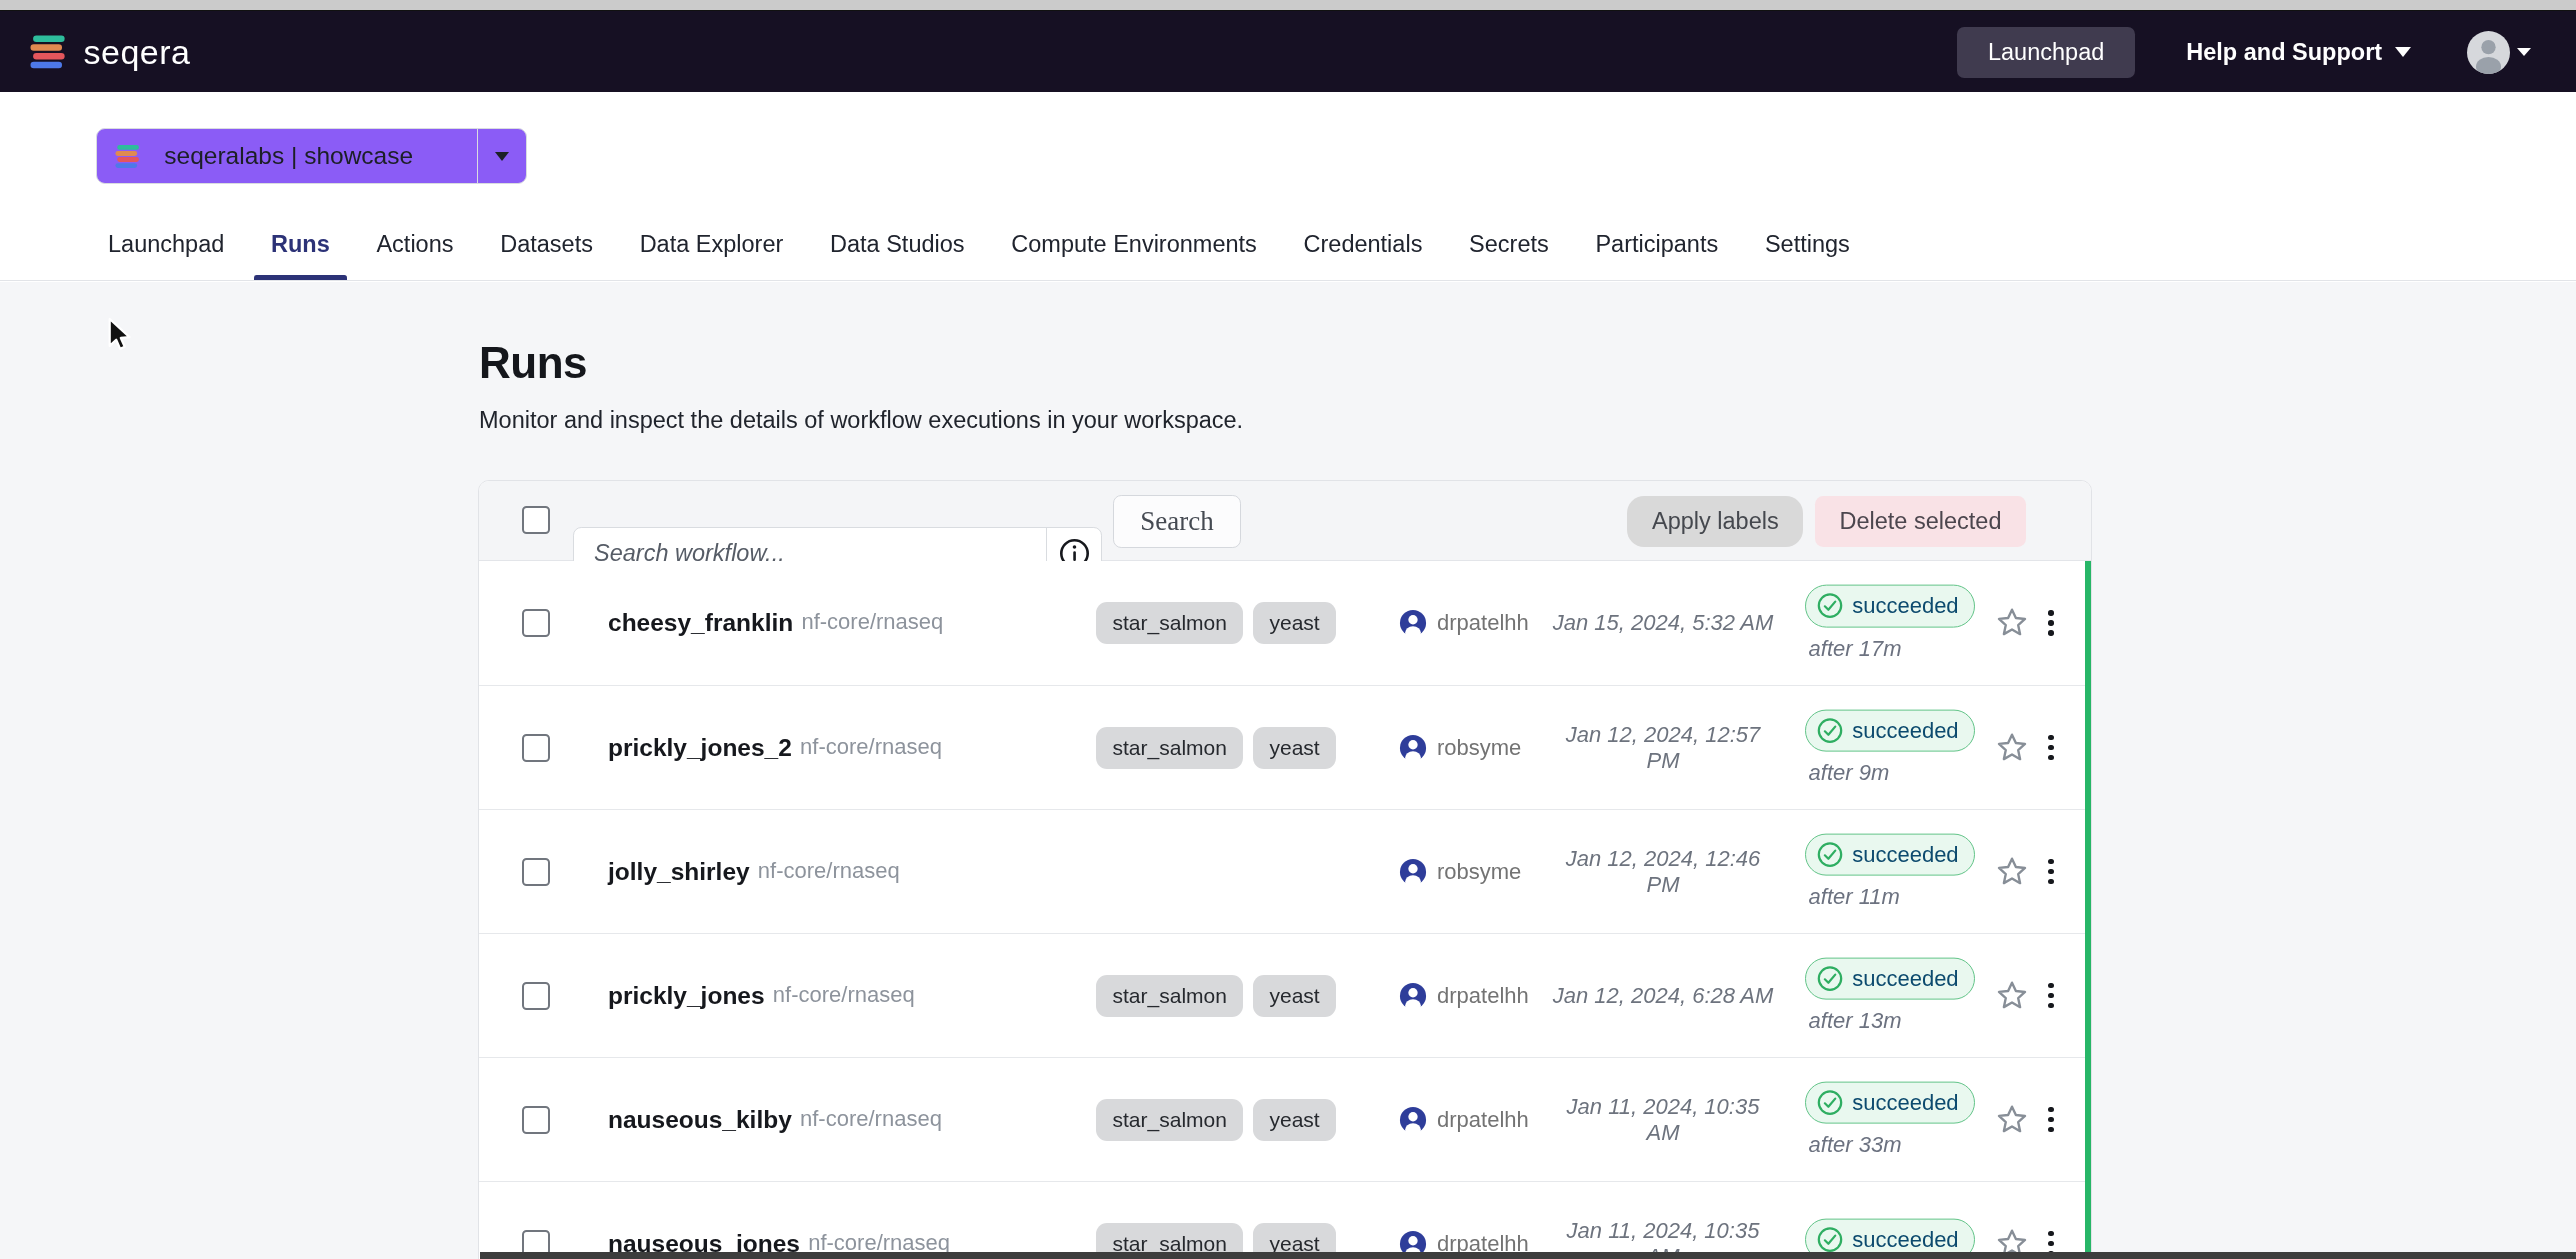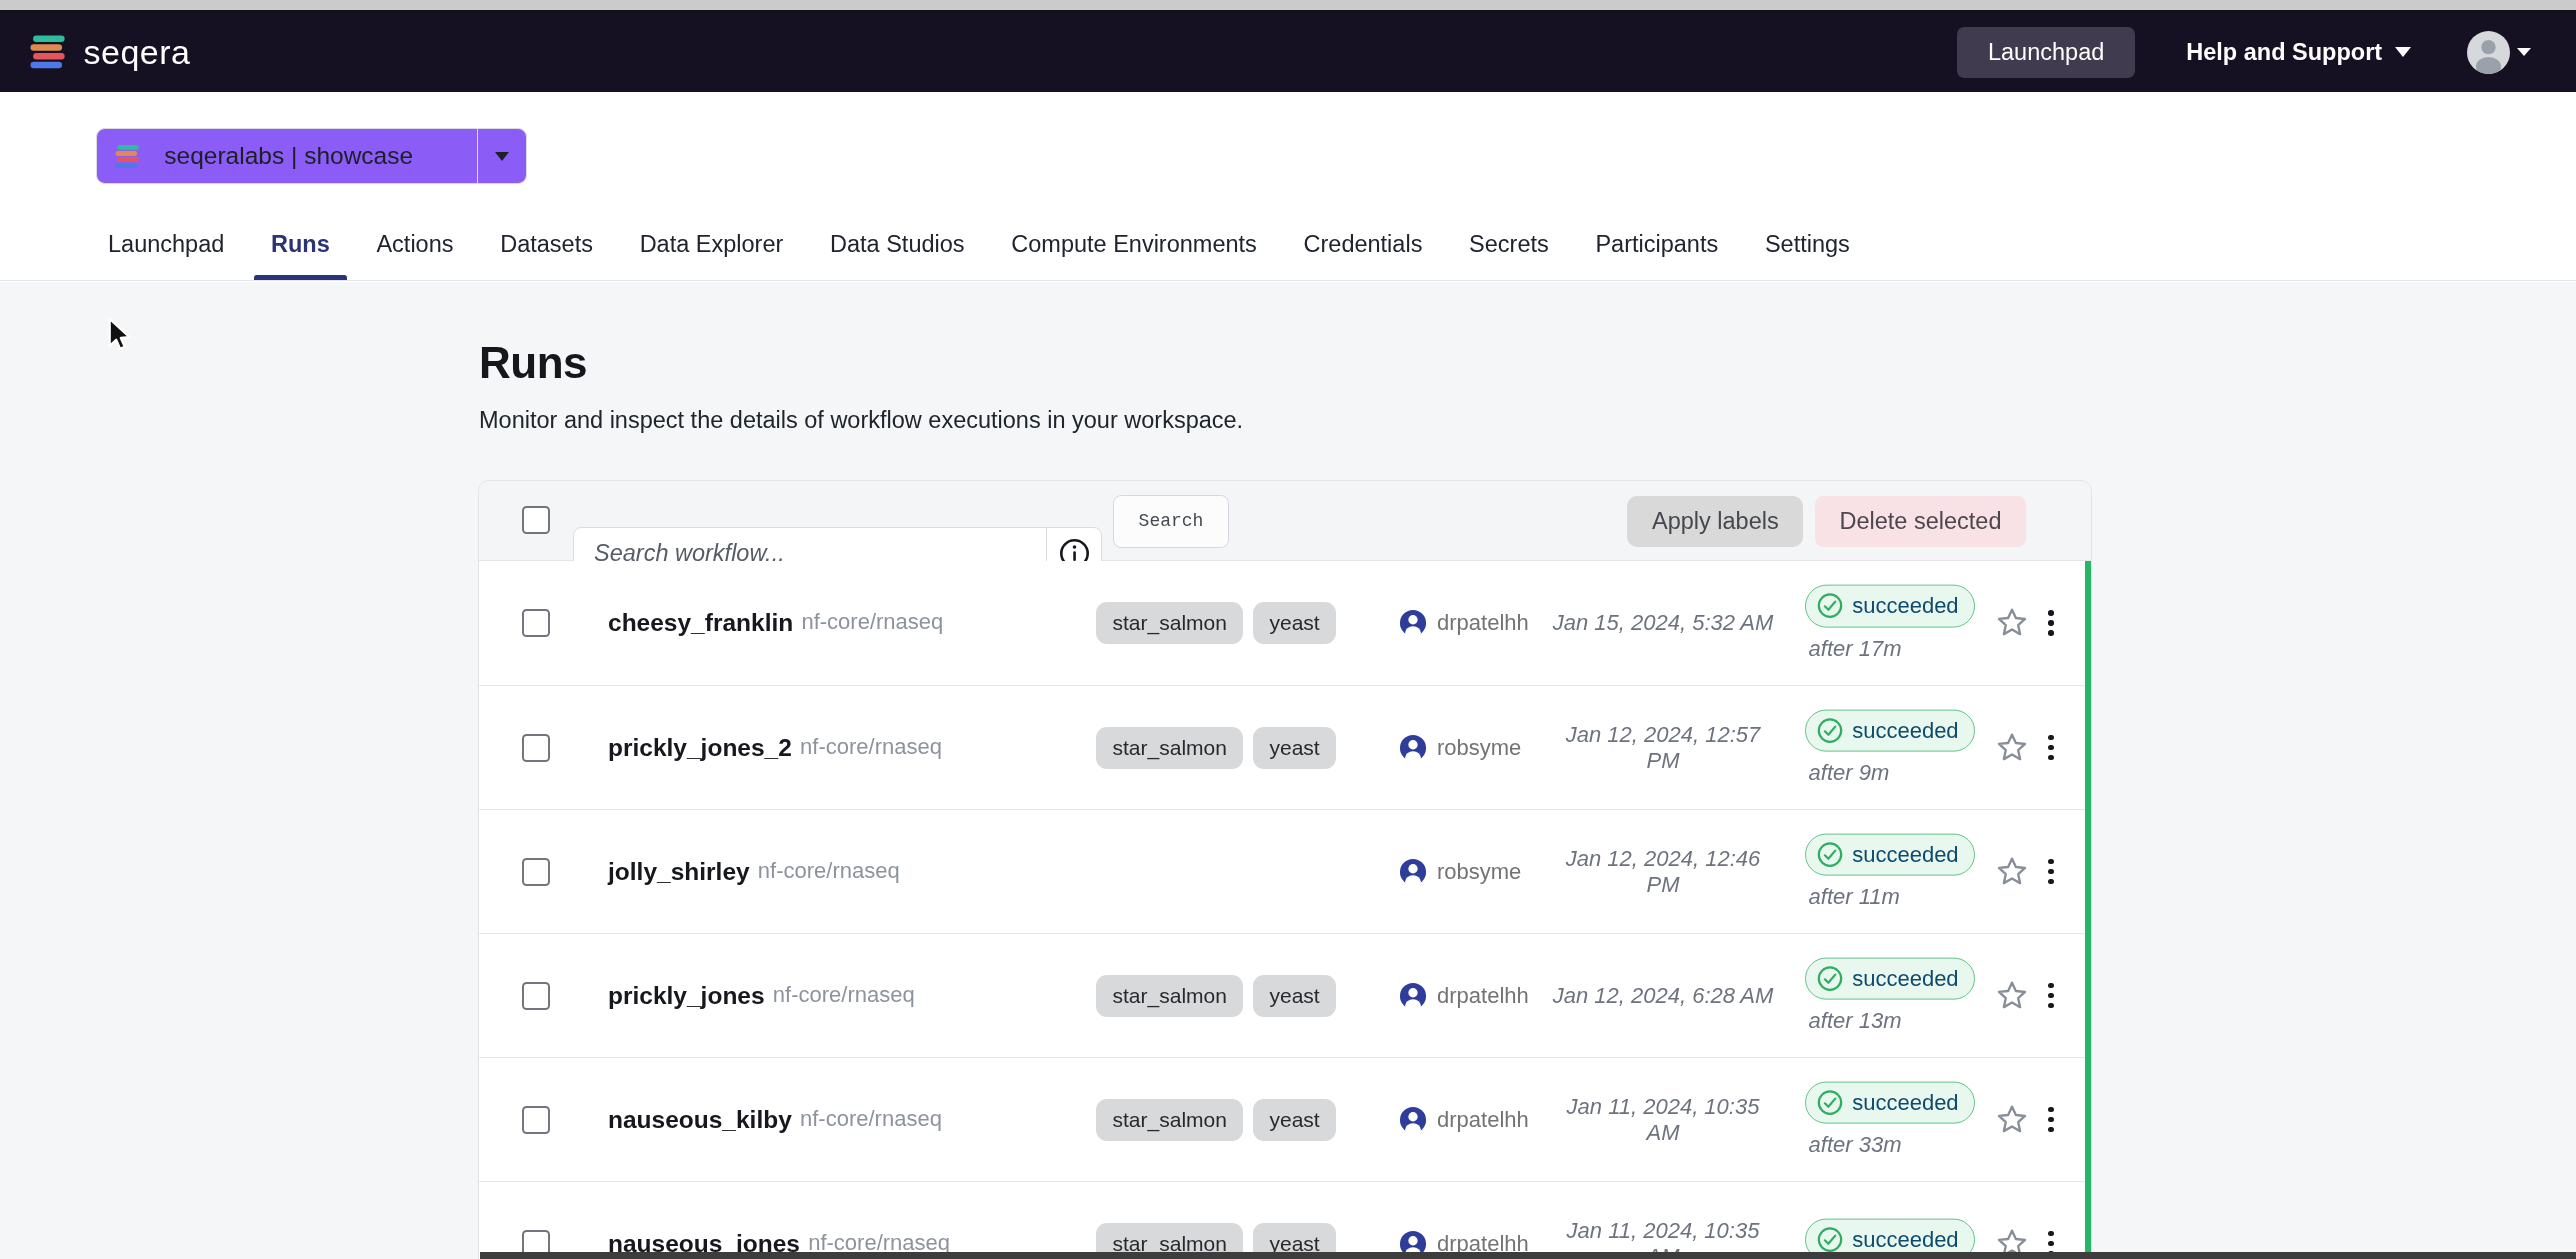--- a/index.html
+++ b/index.html
@@ -39,23 +39,23 @@
 
   
   #runs-card { position:absolute; left:478px; top:198px; width:1614px; height:815px; background:#fff; border:0.9px solid #e1e3e7; border-radius:11px 11px 0 0; overflow:hidden; }
   #toolbar { position:relative; height:80px; background:#f4f5f7; border-bottom:0.9px solid #e3e5e9; }
   .checkbox { width:28px; height:28px; border:2.7px solid #71767e; border-radius:4.5px; background:#fff; display:inline-block; cursor:pointer; }
   #toolbar .checkbox { position:absolute; left:43px; top:25px; }
   .input-group { position:absolute; left:94px; top:13.6px; width:529px; height:53px; background:#fff; border:0.9px solid #d9dce0; border-radius:8.2px;margin-top:32px; }
   .input-group input { position:absolute; left:0; top:0; width:471px; height:100%; border:none; outline:none; background:transparent; font-size:23.5px; padding-left:20px; color:#1c1f26; font-family:inherit; }
   .input-group input::placeholder { font-style:italic; color:#565c66; }
   .info-zone { position:absolute; right:0; top:0; width:55px; height:100%; border-left:0.9px solid #d9dce0; display:flex; align-items:center; justify-content:center; }
-  .search-btn { position:absolute; left:634px; top:13.6px; width:116px; height:53px; background:#fcfcfd; border:0.9px solid #d5d8dd; border-radius:8.2px; font-size:18px; color:#454a52; font-family:Liberation Mono, monospace; cursor:pointer; }
+  .search-btn { position:absolute; left:634px; top:13.6px; width:128px; height:53px; background:#fcfcfd; border:0.9px solid #d5d8dd; border-radius:8.2px; font-size:27px; color:#454a52; font-family:Liberation Serif, serif; cursor:pointer; }
   .toolbar-right { position:absolute; right:65px; top:14.5px; display:flex; gap:11.8px; }
-  .apply-btn { background:#d9d9d9; border:none; border-radius:10px; height:51px; padding:0 24.5px; font-size:23.5px; color:#45484e; font-family:inherit; cursor:pointer; }
+  .apply-btn { background:#d9d9d9; border:none; border-radius:17px; height:51px; padding:0 24.5px; font-size:23.5px; color:#45484e; font-family:inherit; cursor:pointer; }
   .delete-btn { background:#f9e2e6; border:none; border-radius:8.2px; height:51px; padding:0 24.5px; font-size:23.5px; color:#4c464e; font-family:inherit; cursor:pointer; }
 
   
   .run-row { position:relative; height:124px; background:#fff; }
   .run-row + .run-row { border-top:0.9px solid #e6e8eb; }
   .run-row .checkbox { position:absolute; left:43px; top:48px; }
   .name-cell { position:absolute; left:129px; top:50%; transform:translateY(-50%); display:flex; flex-direction:row; gap:8.2px; }
   .run-name { font-size:24.5px; font-weight:700; color:#16181d; cursor:pointer; }
   .run-pipeline { font-size:22px; color:#8d939c; }
   .labels-cell { position:absolute; left:525px; top:50%; transform:translateY(-50%); width:332px; display:flex; justify-content:flex-end; gap:10px; }

